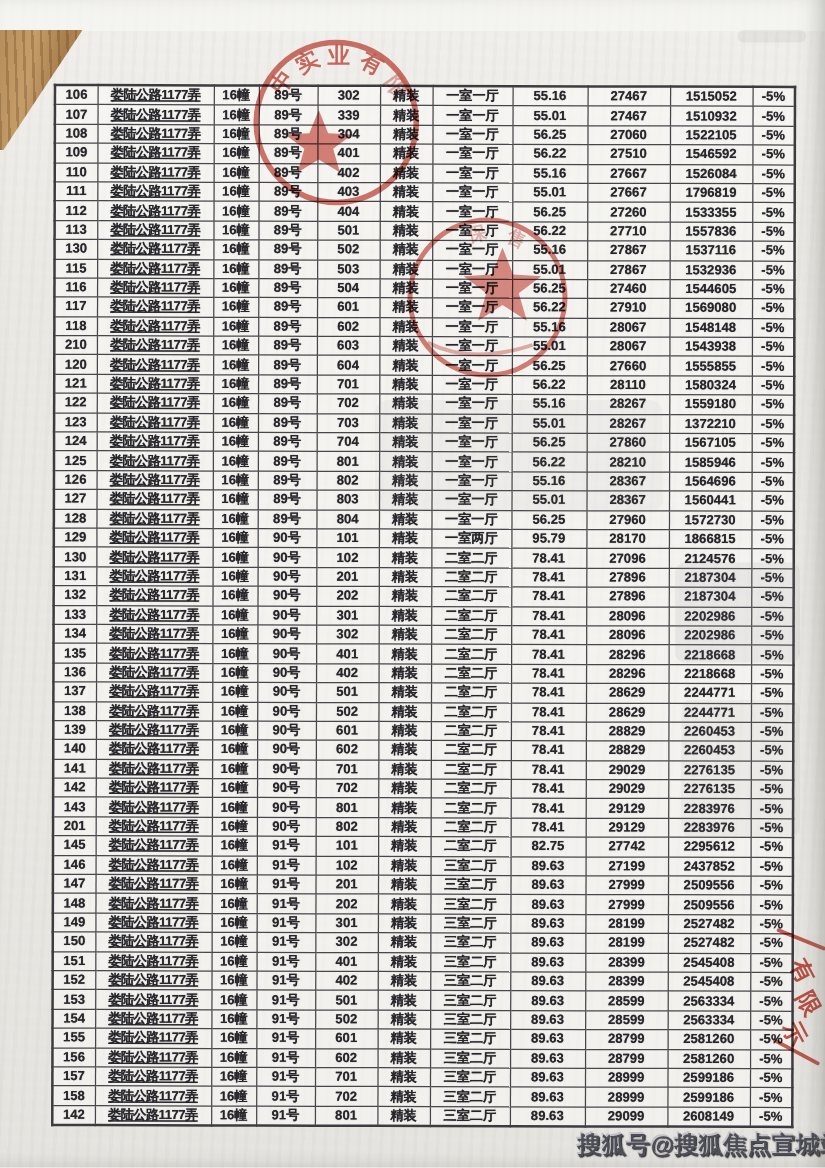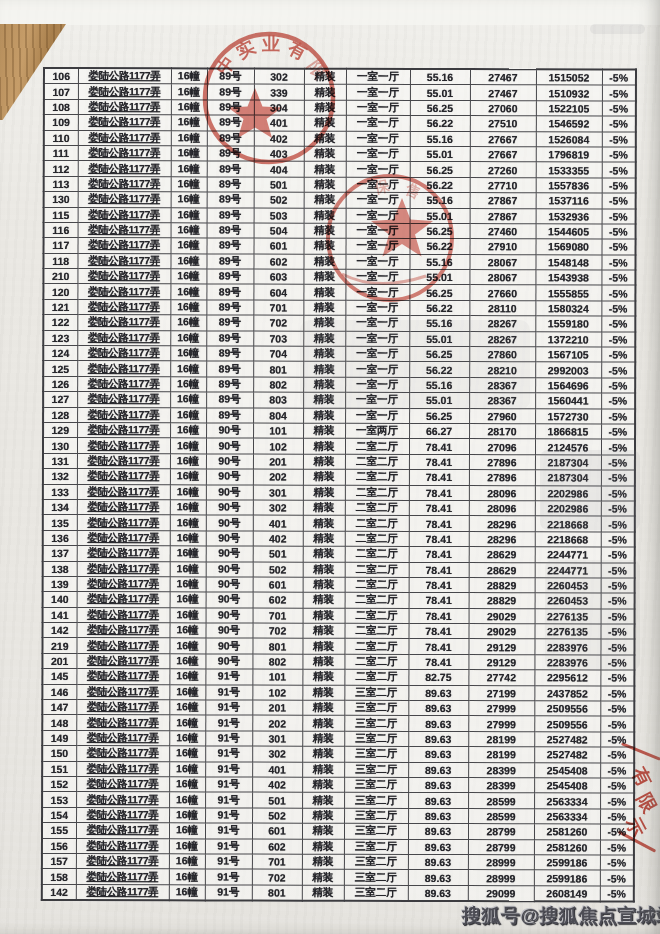--- a/index.html
+++ b/index.html
@@ -340,21 +340,21 @@
         <tr>
           <td class="c-row-index">125</td>
           <td class="c-address">娄陆公路1177弄</td>
           <td class="c-building">16幢</td>
           <td class="c-unit-no">89号</td>
           <td class="c-room-no">801</td>
           <td class="c-decoration">精装</td>
           <td class="c-layout">一室一厅</td>
           <td class="c-area">56.22</td>
           <td class="c-unit-price">28210</td>
-          <td class="c-total-price">2992003</td>
+          <td class="c-total-price">1585946</td>
           <td class="c-discount">-5%</td>
         </tr>
         <tr>
           <td class="c-row-index">126</td>
           <td class="c-address">娄陆公路1177弄</td>
           <td class="c-building">16幢</td>
           <td class="c-unit-no">89号</td>
           <td class="c-room-no">802</td>
           <td class="c-decoration">精装</td>
           <td class="c-layout">一室一厅</td>
@@ -390,21 +390,21 @@
           <td class="c-discount">-5%</td>
         </tr>
         <tr>
           <td class="c-row-index">129</td>
           <td class="c-address">娄陆公路1177弄</td>
           <td class="c-building">16幢</td>
           <td class="c-unit-no">90号</td>
           <td class="c-room-no">101</td>
           <td class="c-decoration">精装</td>
           <td class="c-layout">一室两厅</td>
-          <td class="c-area">66.27</td>
+          <td class="c-area">95.79</td>
           <td class="c-unit-price">28170</td>
           <td class="c-total-price">1866815</td>
           <td class="c-discount">-5%</td>
         </tr>
         <tr>
           <td class="c-row-index">130</td>
           <td class="c-address">娄陆公路1177弄</td>
           <td class="c-building">16幢</td>
           <td class="c-unit-no">90号</td>
           <td class="c-room-no">102</td>
@@ -565,21 +565,21 @@
           <td class="c-unit-no">90号</td>
           <td class="c-room-no">702</td>
           <td class="c-decoration">精装</td>
           <td class="c-layout">二室二厅</td>
           <td class="c-area">78.41</td>
           <td class="c-unit-price">29029</td>
           <td class="c-total-price">2276135</td>
           <td class="c-discount">-5%</td>
         </tr>
         <tr>
-          <td class="c-row-index">219</td>
+          <td class="c-row-index">143</td>
           <td class="c-address">娄陆公路1177弄</td>
           <td class="c-building">16幢</td>
           <td class="c-unit-no">90号</td>
           <td class="c-room-no">801</td>
           <td class="c-decoration">精装</td>
           <td class="c-layout">二室二厅</td>
           <td class="c-area">78.41</td>
           <td class="c-unit-price">29129</td>
           <td class="c-total-price">2283976</td>
           <td class="c-discount">-5%</td>

